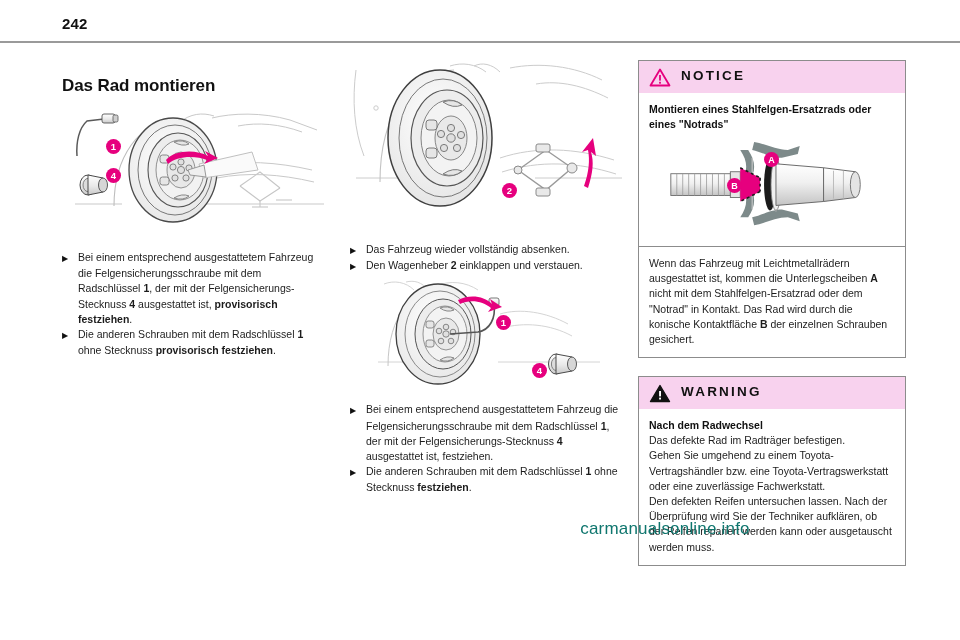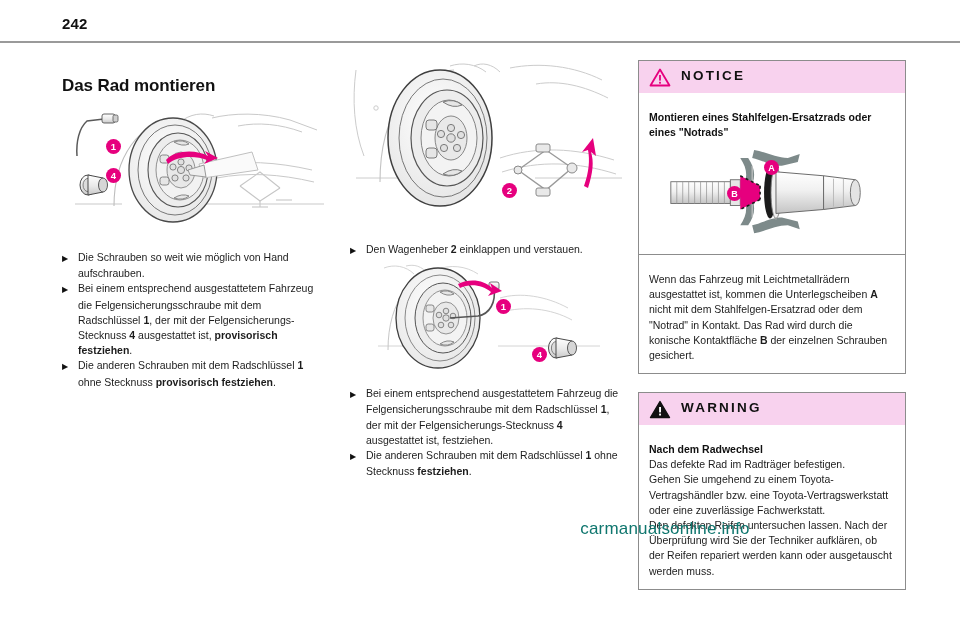--- a/index.html
+++ b/index.html
@@ -74,21 +74,21 @@
   }
   .box-head{
     background:#f8d2ee;
     padding:7px 10px 7px 10px;
     display:flex;gap:10px;
     height:18px;
   }
   .box-head .label{
     font-size:13.5px;font-weight:bold;letter-spacing:2.2px;color:#111;
   }
-  .box-body{padding:9px 10px 10px 10px;margin-top:8px;}
+  .box-body{padding:9px 10px 10px 10px;}
   .box-body .hd{
     font-size:10.5px;font-weight:bold;line-height:15px;color:#111;margin:0 0 0 0;
   }
   .box-body .tx{
     font-size:10.5px;line-height:15.2px;color:#1c1c1c;margin:0;
   }
   .divider{height:1px;background:#8c8c8c;margin:0;}
 
   
   .watermark{
@@ -186,21 +186,20 @@
             <path d="M214 92 L230 92"></path>
           <path d="M198 93 L198 99"></path>
         </g>
       </svg>
       <div class="badge" style="left:44px;top:31px;">1</div>
       <div class="badge" style="left:44px;top:60px;">4</div>
     </div>
 
     <div style="height:14px;"></div>
 
-    <p class="bullet"><span class="tri">▶</span><span>Die Schrauben so weit wie möglich von Hand aufschrauben.</span></p>
     <p class="bullet"><span class="tri">▶</span><span>Bei einem entsprechend ausgestattetem Fahrzeug die Felgensicherungsschraube mit dem Radschlüssel <b>1</b>, der mit der Felgensicherungs-Stecknuss <b>4</b> ausgestattet ist, <b>provisorisch festziehen</b>.</span></p>
     <p class="bullet"><span class="tri">▶</span><span>Die anderen Schrauben mit dem Radschlüssel <b>1</b> ohne Stecknuss <b>provisorisch festziehen</b>.</span></p>
   </div>
 
   <div class="col col-mid">
 
     <div class="fig" style="height:172px;">
       <svg viewBox="0 0 272 172">
         <defs>
           <radialGradient id="tyreM" cx="45%" cy="38%" r="72%">
@@ -255,20 +254,21 @@
           <circle cx="168" cy="110" r="4"></circle>
         </g>
 
         <path d="M238 128 C243 112 244 102 241 92 L246 96 L243 78 L232 92 L238 90 C240 100 239 112 234 126 Z" fill="#e6007e"></path>
       </svg>
       <div class="badge" style="left:152px;top:123px;">2</div>
     </div>
 
     <div style="height:10px;"></div>
 
+    <p class="bullet"><span class="tri">▶</span><span>Das Fahrzeug wieder vollständig absenken.</span></p>
     <p class="bullet"><span class="tri">▶</span><span>Den Wagenheber <b>2</b> einklappen und verstauen.</span></p>
 
     <div class="fig" style="height:112px;margin-top:6px;">
       <svg viewBox="0 0 272 112">
         <defs>
           <radialGradient id="tyreB" cx="45%" cy="38%" r="72%">
             <stop offset="0%" stop-color="#ffffff"></stop>
               <stop offset="100%" stop-color="#e4e4e4"></stop>
           </radialGradient>
           <linearGradient id="metB" x1="0" y1="0" x2="0" y2="1">

